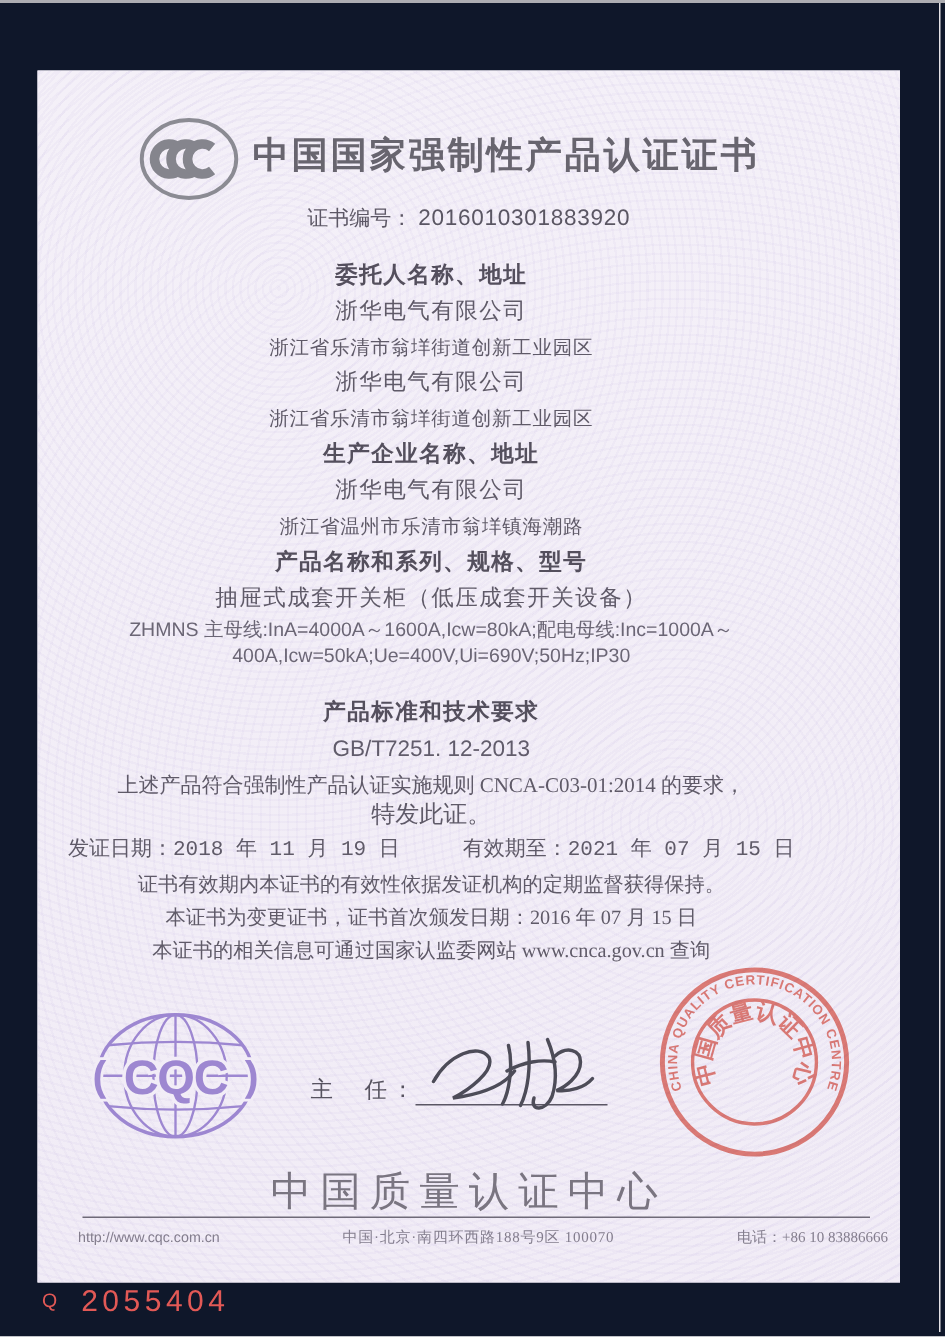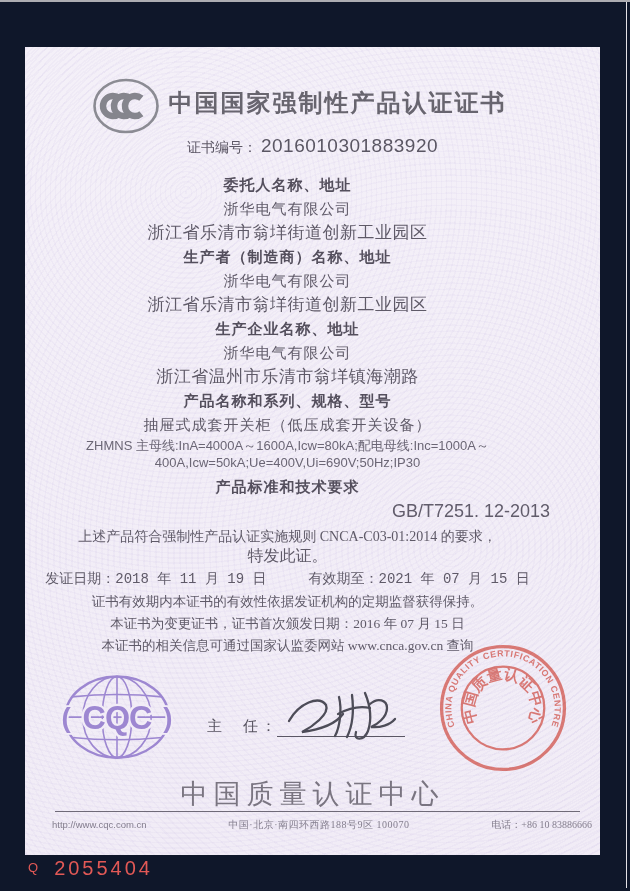--- a/index.html
+++ b/index.html
@@ -16,31 +16,31 @@
            repeating-radial-gradient(circle at 74% 62%, rgba(152,130,205,0.05) 0 1.5px, rgba(255,255,255,0) 1.5px 6px),
            linear-gradient(180deg,#f4f0f8,#f1ecf6);
          color:#5f5a68;}
 
   .header{position:relative;height:88px;}
   .ccc{position:absolute;left:66px;top:30px;}
   .title{position:absolute;left:130px;right:80px;top:40px;text-align:center;
          font-size:24px;font-weight:bold;color:#68656f;letter-spacing:2px;white-space:nowrap;}
 
   .certno{text-align:center;line-height:22px;font-size:14px;color:#5c5765;}
-  .certno .num{font-family:"Liberation Sans","DejaVu Sans",sans-serif;font-size:19px;letter-spacing:0.5px;margin-left:4px;color:#5a5663;}
+  .certno .num{font-family:"Liberation Sans","DejaVu Sans",sans-serif;font-size:15px;letter-spacing:0.5px;margin-left:4px;color:#5a5663;}
 
   .body{padding:14px 50px 0 0;text-align:center;}
   .line{margin:0;white-space:nowrap;}
   .label{line-height:25px;font-size:15px;font-weight:bold;color:#544f5d;letter-spacing:1px;}
   .val{line-height:23px;font-size:15px;letter-spacing:1px;}
-  .addr{line-height:24px;font-size:17px;letter-spacing:0.5px;}
+  .addr{line-height:24px;font-size:13px;letter-spacing:0.5px;}
   .spec{line-height:17px;font-size:13px;color:#6b6675;
         font-family:"Liberation Sans","DejaVu Sans",sans-serif;}
-  .std{line-height:23px;font-size:18px;font-family:"Liberation Sans","DejaVu Sans",sans-serif;color:#615c6b;text-align:right;}
-  .mt6{margin-top:4px;}
+  .std{line-height:23px;font-size:15px;font-family:"Liberation Sans","DejaVu Sans",sans-serif;color:#615c6b;}
+  .mt6{margin-top:18px;}
   .stmt1{line-height:20px;font-size:14px;margin-top:4px;}
   .stmt2{line-height:17px;font-size:16px;}
   .dates{line-height:23px;font-size:14px;margin-top:4px;font-family:Liberation Mono, monospace;}
   .dates .d1{margin-right:42px;}
   .note{line-height:22px;font-size:13.5px;}
 
   
   .cqc-logo{position:absolute;left:32px;top:622px;}
   .director{position:absolute;left:182px;top:670px;font-size:15px;color:#56525f;letter-spacing:3px;}
   .sig-underline{position:absolute;left:252px;top:689px;width:128px;height:0;border-bottom:1.5px solid #5a5664;}
@@ -82,21 +82,20 @@
 
     <div class="certno">
       <span>证书编号：</span><span class="num">2016010301883920</span>
     </div>
 
     <div class="body">
       <p class="line label">委托人名称、地址</p>
       <p class="line val">浙华电气有限公司</p>
       <p class="line addr">浙江省乐清市翁垟街道创新工业园区</p>
 
-      <p class="line label">生产者（制造商）名称、地址</p>
       <p class="line val">浙华电气有限公司</p>
       <p class="line addr">浙江省乐清市翁垟街道创新工业园区</p>
 
       <p class="line label">生产企业名称、地址</p>
       <p class="line val">浙华电气有限公司</p>
       <p class="line addr">浙江省温州市乐清市翁垟镇海潮路</p>
 
       <p class="line label">产品名称和系列、规格、型号</p>
       <p class="line val">抽屉式成套开关柜（低压成套开关设备）</p>
       <p class="line spec">ZHMNS 主母线:InA=4000A～1600A,Icw=80kA;配电母线:Inc=1000A～</p>

